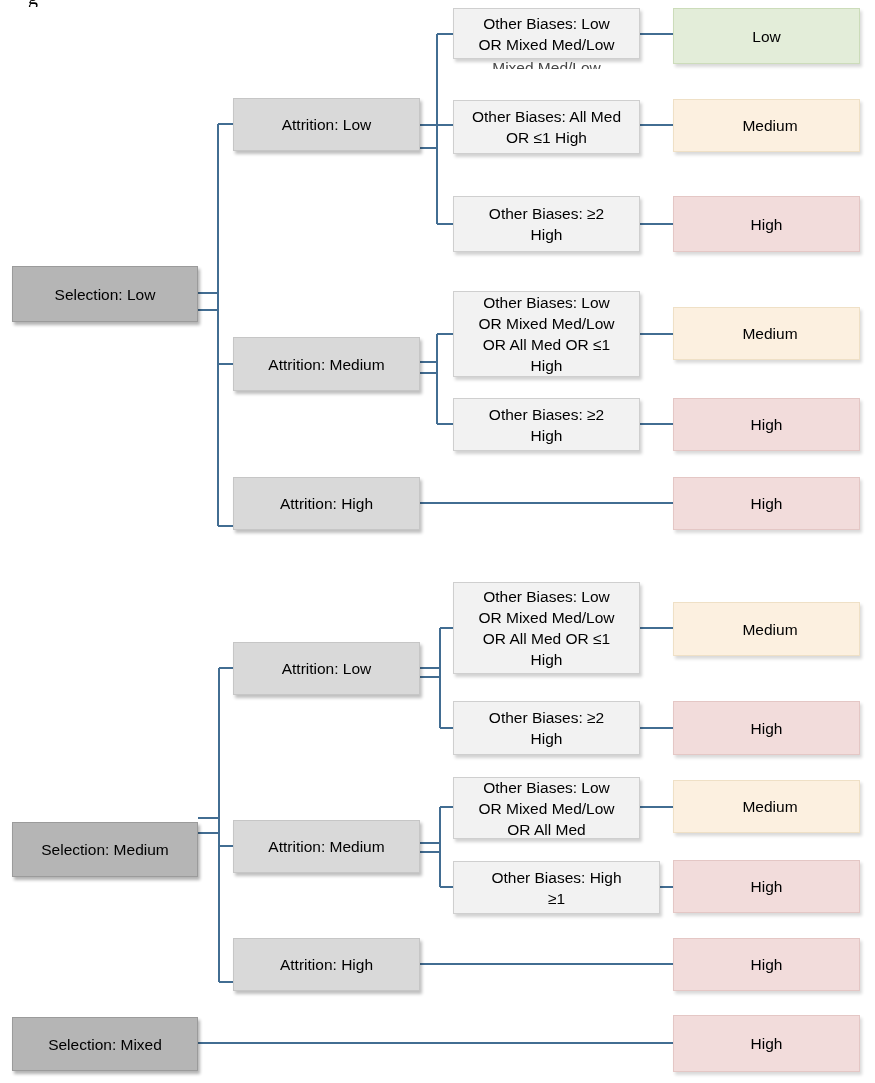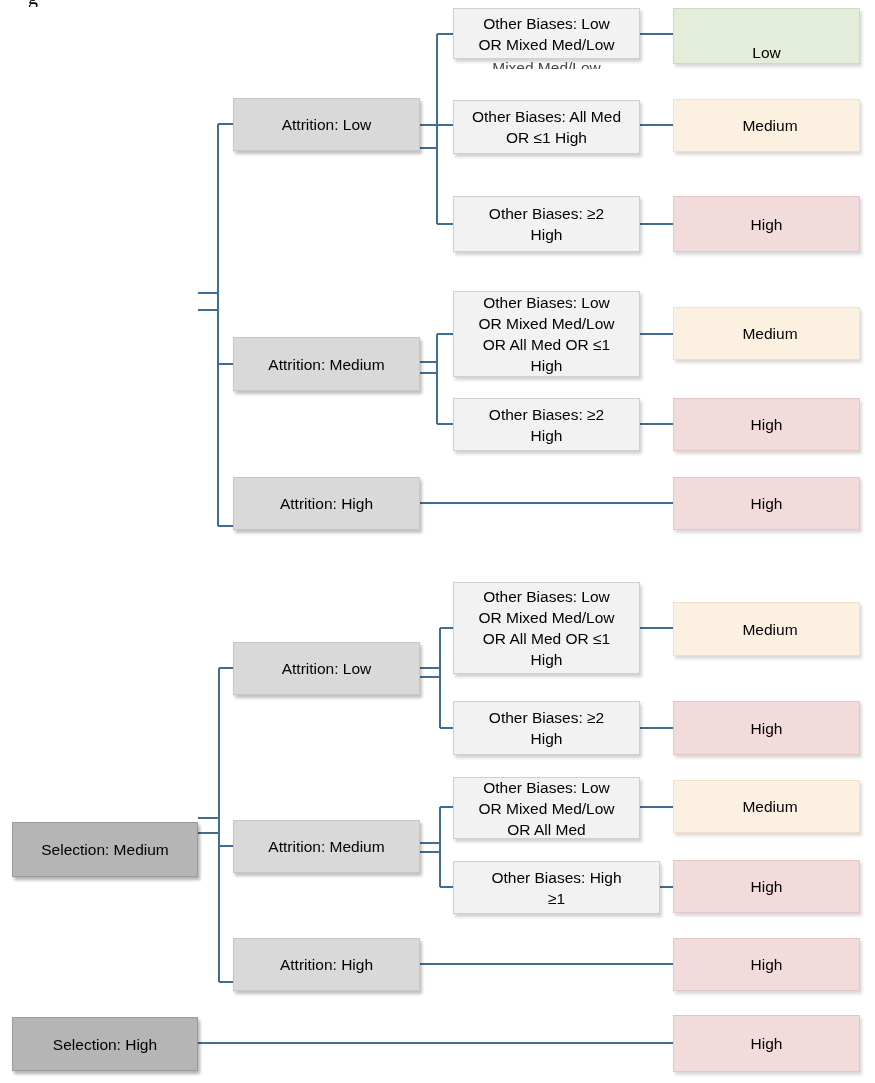--- a/index.html
+++ b/index.html
@@ -29,21 +29,21 @@
     border:1px solid #c6c6c6;
     box-shadow:2px 3px 3px rgba(0,0,0,.25);
   }
   .condition{
     background:var(--condition-fill,#f2f2f2);
     border:1px solid #cfcfcf;
     box-shadow:2px 3px 3px rgba(0,0,0,.18);
   }
   .condition b{font-weight:normal;}
   .result{box-shadow:2px 3px 3px rgba(0,0,0,.15);}
-  .result-low{background:var(--low-fill,#e3edd9);border:1px solid #ccdcba;align-items:flex-end;}
+  .result-low{background:var(--low-fill,#e3edd9);border:1px solid #ccdcba;}
   .result-medium{background:var(--medium-fill,#fcf0e0);border:1px solid #efe0c6;padding-left:7px;}
   .result-high{background:var(--high-fill,#f2dcdb);border:1px solid #e4c7c5;}
   .ghost-clip{
     position:absolute;left:0;right:0;top:50px;height:10px;
     overflow:hidden;text-align:center;
     color:#474747;font-size:15.5px;line-height:17px;z-index:2;
   }
   .top-fragment{
     position:absolute;left:28px;top:0;width:24px;height:7px;
     overflow:hidden;z-index:1;
@@ -100,20 +100,23 @@
       <line x1="640" y1="807" x2="673" y2="807"></line>
       <line x1="640" y1="887" x2="673" y2="887"></line>
       <line x1="420" y1="964" x2="673" y2="964"></line>
       <line x1="198" y1="1043" x2="673" y2="1043"></line>
     </svg>
 
   <div class="top-fragment">
       <span>g</span>
     </div>
 
+  <div class="node selection" style="left:12px;top:266px;width:186px;height:56px">
+    <span>Selection: Low</span>
+  </div>
 
   <div class="node attrition" style="left:233px;top:98px;width:187px;height:53px">
     <span>Attrition: Low</span>
   </div>
   <div class="node attrition" style="left:233px;top:337px;width:187px;height:54px">
     <span>Attrition: Medium</span>
   </div>
   <div class="node attrition" style="left:233px;top:477px;width:187px;height:53px">
     <span>Attrition: High</span>
   </div>
@@ -191,19 +194,19 @@
     <span>Medium</span>
   </div>
   <div class="node result result-high" style="left:673px;top:860px;width:187px;height:53px">
     <span>High</span>
   </div>
   <div class="node result result-high" style="left:673px;top:938px;width:187px;height:53px">
     <span>High</span>
   </div>
 
   <div class="node selection" style="left:12px;top:1017px;width:186px;height:54px">
-    <span>Selection: High</span>
+    <span>Selection: Mixed</span>
   </div>
   <div class="node result result-high" style="left:673px;top:1015px;width:187px;height:57px">
     <span>High</span>
   </div>
 
 </div>
 
 </body></html>

